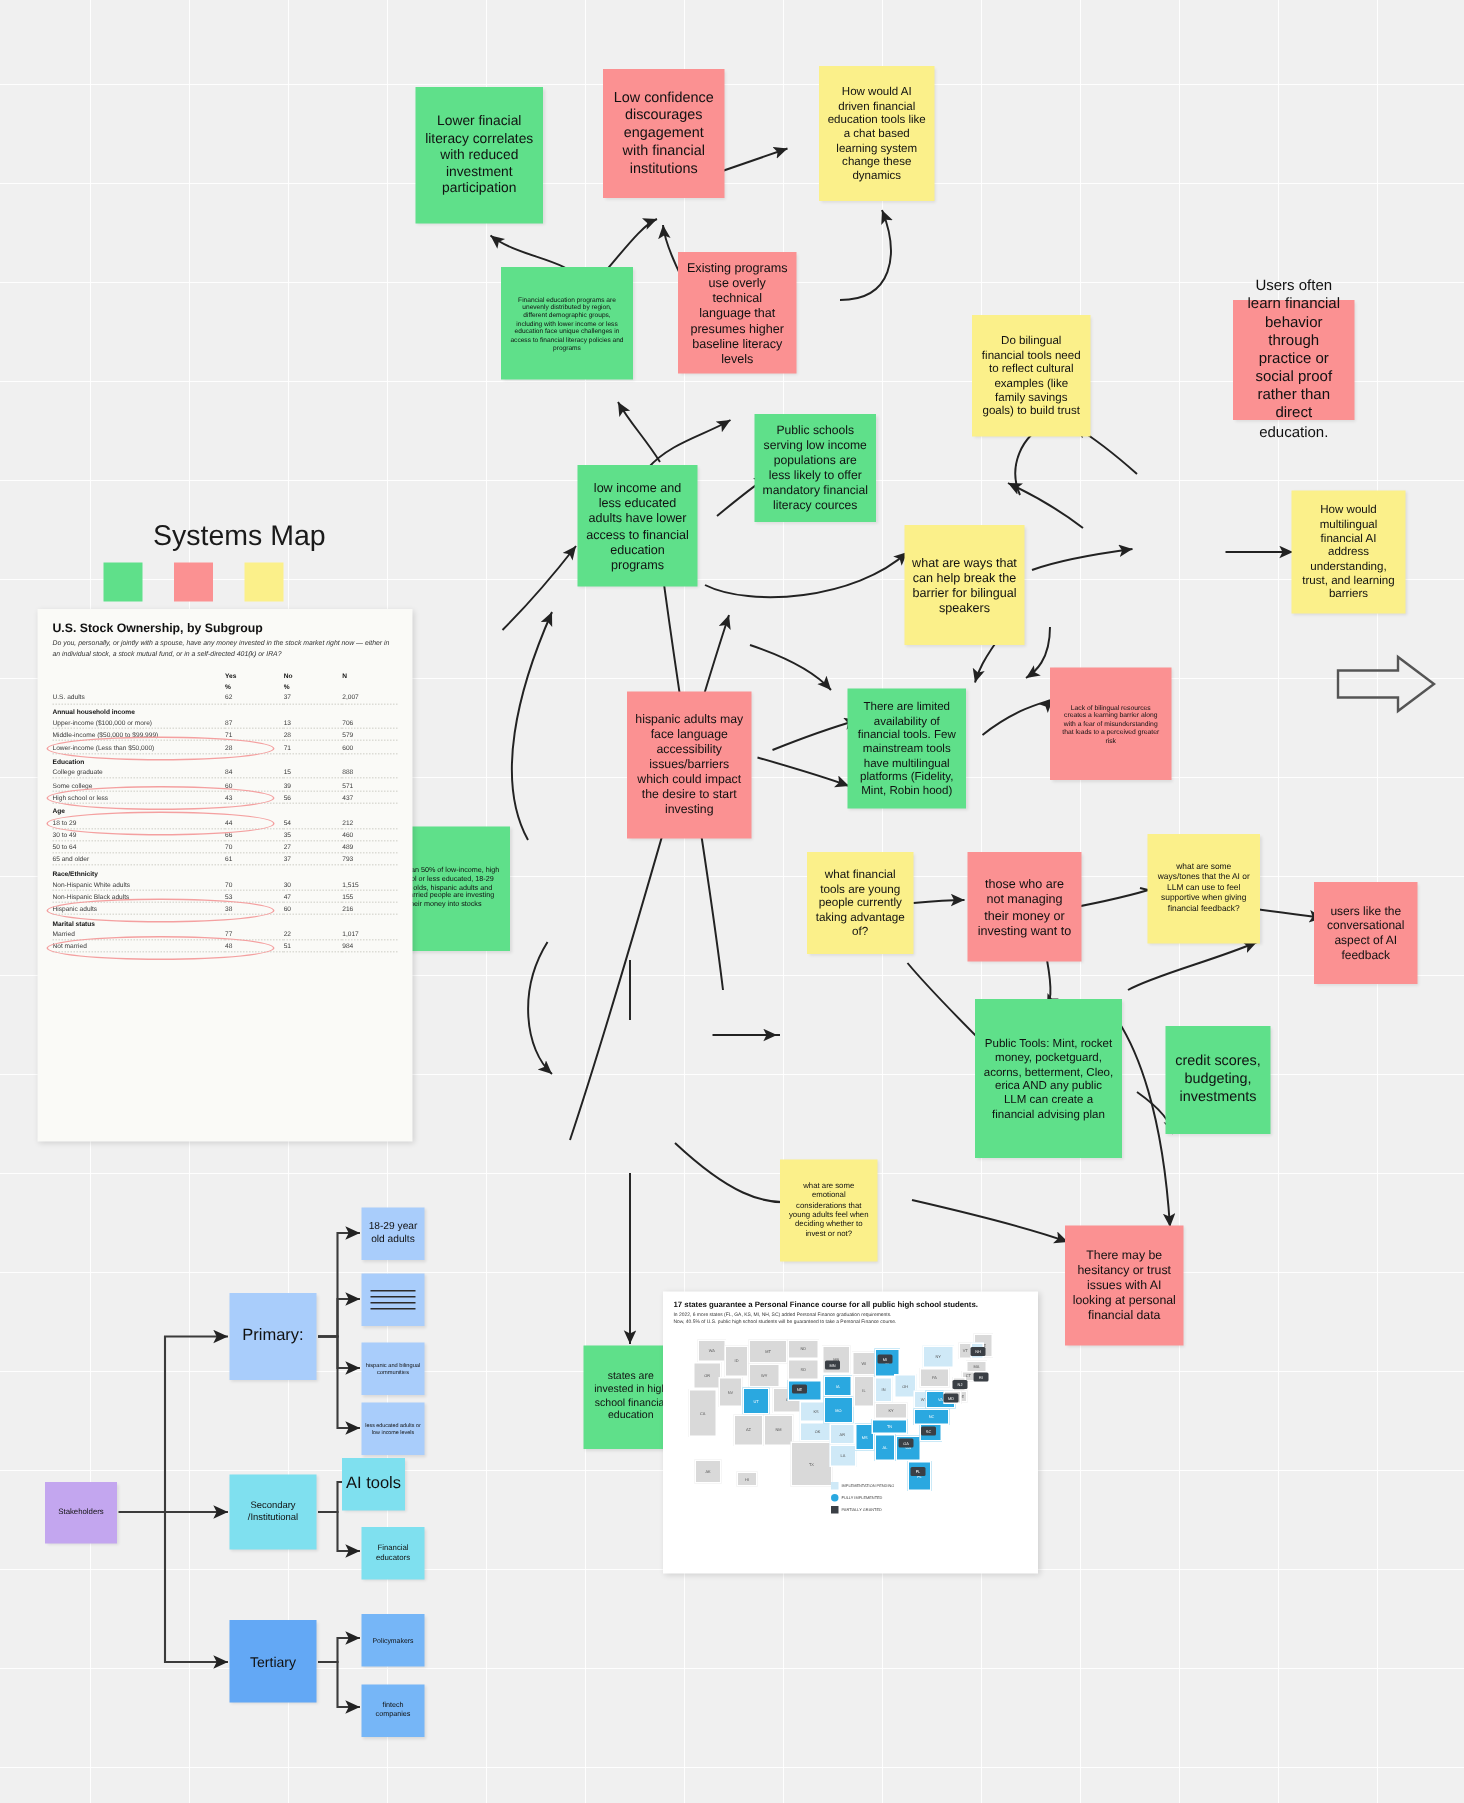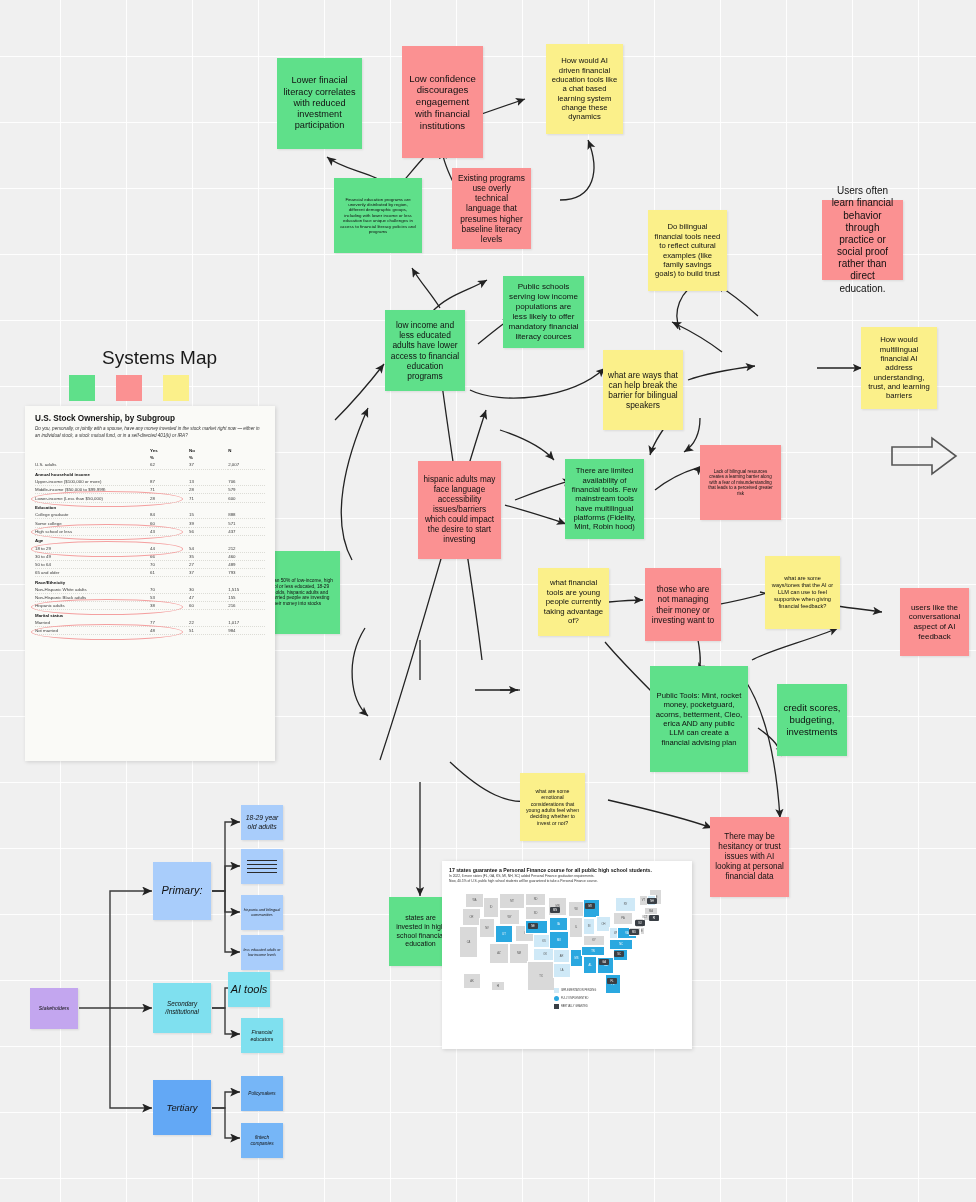--- a/index.html
+++ b/index.html
@@ -28,21 +28,21 @@
   .yellow{background:#fbf08a;}
   .title{position:absolute;font-size:19px;color:#1a1a1a;}
   .legend{position:absolute;width:26px;height:26px;}
   .blue1{background:#a9cdfb;}
   .blue2{background:#7fe0ef;}
   .blue3{background:#63a8f5;}
   .blue4{background:#76b6f7;}
   .purple{background:#c3a6ef;}
   .bnode{position:absolute;box-sizing:border-box;display:flex;align-items:center;
     justify-content:center;text-align:center;color:#111;line-height:1.2;padding:2px;
-    box-shadow:1px 1px 2px rgba(0,0,0,.10);font-style:italic;}
+    box-shadow:1px 1px 2px rgba(0,0,0,.10);}
   .imgcard{position:absolute;background:#fff;box-shadow:1px 1px 4px rgba(0,0,0,.14);}
   
   #pew{left:25px;top:406px;width:250px;height:355px;padding:8px 10px;box-sizing:border-box;
        font-size:4.4px;color:#222;overflow:hidden;background:#fafaf7;}
   #pew .ptitle{font-size:8.2px;font-weight:bold;color:#111;margin-bottom:3px;}
   #pew .psub{font-size:4.6px;font-style:italic;color:#333;line-height:1.45;margin-bottom:8px;}
   #pew table{width:100%;border-collapse:collapse;font-size:4.4px;}
   #pew th{font-weight:bold;text-align:left;padding:1px 0;color:#111;}
   #pew td{padding:1.1px 0;border-bottom:.4px dotted #dcdcd6;color:#3a3a3a;}
   #pew td.num{text-align:left;}
@@ -138,42 +138,42 @@
   <div class="title" style="left:102px;top:347px;">Systems Map</div>
   <div class="legend green" style="left:69px;top:375px;"></div>
   <div class="legend pink" style="left:116px;top:375px;"></div>
   <div class="legend yellow" style="left:163px;top:375px;"></div>
 
   <svg class="bigarrow" style="left:890px;top:435px;" width="70" height="42">
     <path d="M2,12 L42,12 L42,3 L66,21 L42,39 L42,30 L2,30 Z" fill="none" stroke="#555" stroke-width="1.6"></path>
   </svg>
 
   <div class="note green" style="left:277px;top:58px;width:85px;height:91px;font-size:9.2px;">Lower finacial literacy correlates with reduced investment participation</div>
-  <div class="note pink" style="left:402px;top:46px;width:81px;height:112px;font-size:9.6px;">Low confidence discourages engagement with financial institutions</div>
+  <div class="note pink" style="left:402px;top:46px;width:81px;height:86px;font-size:9.6px;">Low confidence discourages engagement with financial institutions</div>
   <div class="note yellow" style="left:546px;top:44px;width:77px;height:90px;font-size:7.7px;">How would AI driven financial education tools like a chat based learning system change these dynamics</div>
 
   <div class="note green" style="left:334px;top:178px;width:88px;height:75px;font-size:4.4px;padding:6px;">Financial education programs are unevenly distributed by region, different demographic groups, including with lower income or less education face unique challenges in access to financial literacy policies and programs</div>
   <div class="note pink" style="left:452px;top:168px;width:79px;height:81px;font-size:8.4px;">Existing programs use overly technical language that presumes higher baseline literacy levels</div>
   <div class="note yellow" style="left:648px;top:210px;width:79px;height:81px;font-size:7.7px;">Do bilingual financial tools need to reflect cultural examples (like family savings goals) to build trust</div>
   <div class="note pink" style="left:822px;top:200px;width:81px;height:80px;font-size:10px;">Users often learn financial behavior through practice or social proof rather than direct education.</div>
 
   <div class="note green" style="left:385px;top:310px;width:80px;height:81px;font-size:8.4px;">low income and less educated adults  have lower access to financial education programs</div>
   <div class="note green" style="left:503px;top:276px;width:81px;height:72px;font-size:8.1px;">Public schools serving low income populations are less likely to offer mandatory financial literacy cources</div>
   <div class="note yellow" style="left:861px;top:327px;width:76px;height:82px;font-size:7.7px;">How would multilingual financial AI address understanding, trust, and learning barriers</div>
   <div class="note pink" style="left:418px;top:461px;width:83px;height:98px;font-size:8.2px;">hispanic adults may face language accessibility issues/barriers which could impact the desire to start investing</div>
 
   <div class="note yellow" style="left:603px;top:350px;width:80px;height:80px;font-size:8.4px;">what are ways that can help break the barrier for bilingual speakers</div>
   <div class="note green" style="left:565px;top:459px;width:79px;height:80px;font-size:7.7px;">There are limited availability of financial tools. Few mainstream tools have multilingual platforms (Fidelity, Mint, Robin hood)</div>
   <div class="note pink" style="left:700px;top:445px;width:81px;height:75px;font-size:4.5px;padding:6px;">Lack of bilingual resources creates a learning barrier along with a fear of misunderstanding that leads to a perceived greater risk</div>
   <div class="note green" style="left:253px;top:551px;width:87px;height:83px;font-size:4.8px;padding:7px;">less than 50% of low-income, high school or less educated, 18-29 year olds, hispanic adults and unmarried people are investing their money into stocks</div>
 
   <div class="note yellow" style="left:538px;top:568px;width:71px;height:68px;font-size:7.8px;">what financial tools are young people currently taking advantage of?</div>
   <div class="note pink" style="left:645px;top:568px;width:76px;height:73px;font-size:8.4px;">those who are not managing their money or investing want to</div>
   <div class="note yellow" style="left:765px;top:556px;width:75px;height:73px;font-size:5.6px;padding:5px;">what are some ways/tones that the AI or LLM can use to feel supportive when giving financial feedback?</div>
-  <div class="note pink" style="left:900px;top:588px;width:69px;height:68px;font-size:8.0px;">users like the conversational aspect of AI feedback</div>
+  <div class="note pink" style="left:876px;top:588px;width:69px;height:68px;font-size:8.0px;">users like the conversational aspect of AI feedback</div>
 
   <div class="note green" style="left:650px;top:666px;width:98px;height:106px;font-size:7.7px;">Public Tools: Mint, rocket money, pocketguard, acorns, betterment, Cleo, erica AND any public LLM can create a financial advising plan</div>
   <div class="note green" style="left:777px;top:684px;width:70px;height:72px;font-size:9.6px;">credit scores, budgeting, investments</div>
   <div class="note yellow" style="left:520px;top:773px;width:65px;height:68px;font-size:5.2px;padding:5px;">what are some emotional considerations that young adults feel when deciding whether to invest or not?</div>
   <div class="note pink" style="left:710px;top:817px;width:79px;height:80px;font-size:8.2px;">There may be hesitancy or trust issues with AI looking at personal financial data</div>
   <div class="note green" style="left:389px;top:897px;width:63px;height:69px;font-size:7.0px;">states are invested in high school financial education</div>
 
   <div class="bnode purple" style="left:30px;top:988px;width:48px;height:41px;font-size:5.2px;">Stakeholders</div>
 
   <div class="bnode blue1" style="left:153px;top:862px;width:58px;height:58px;font-size:11px;">Primary:</div>

